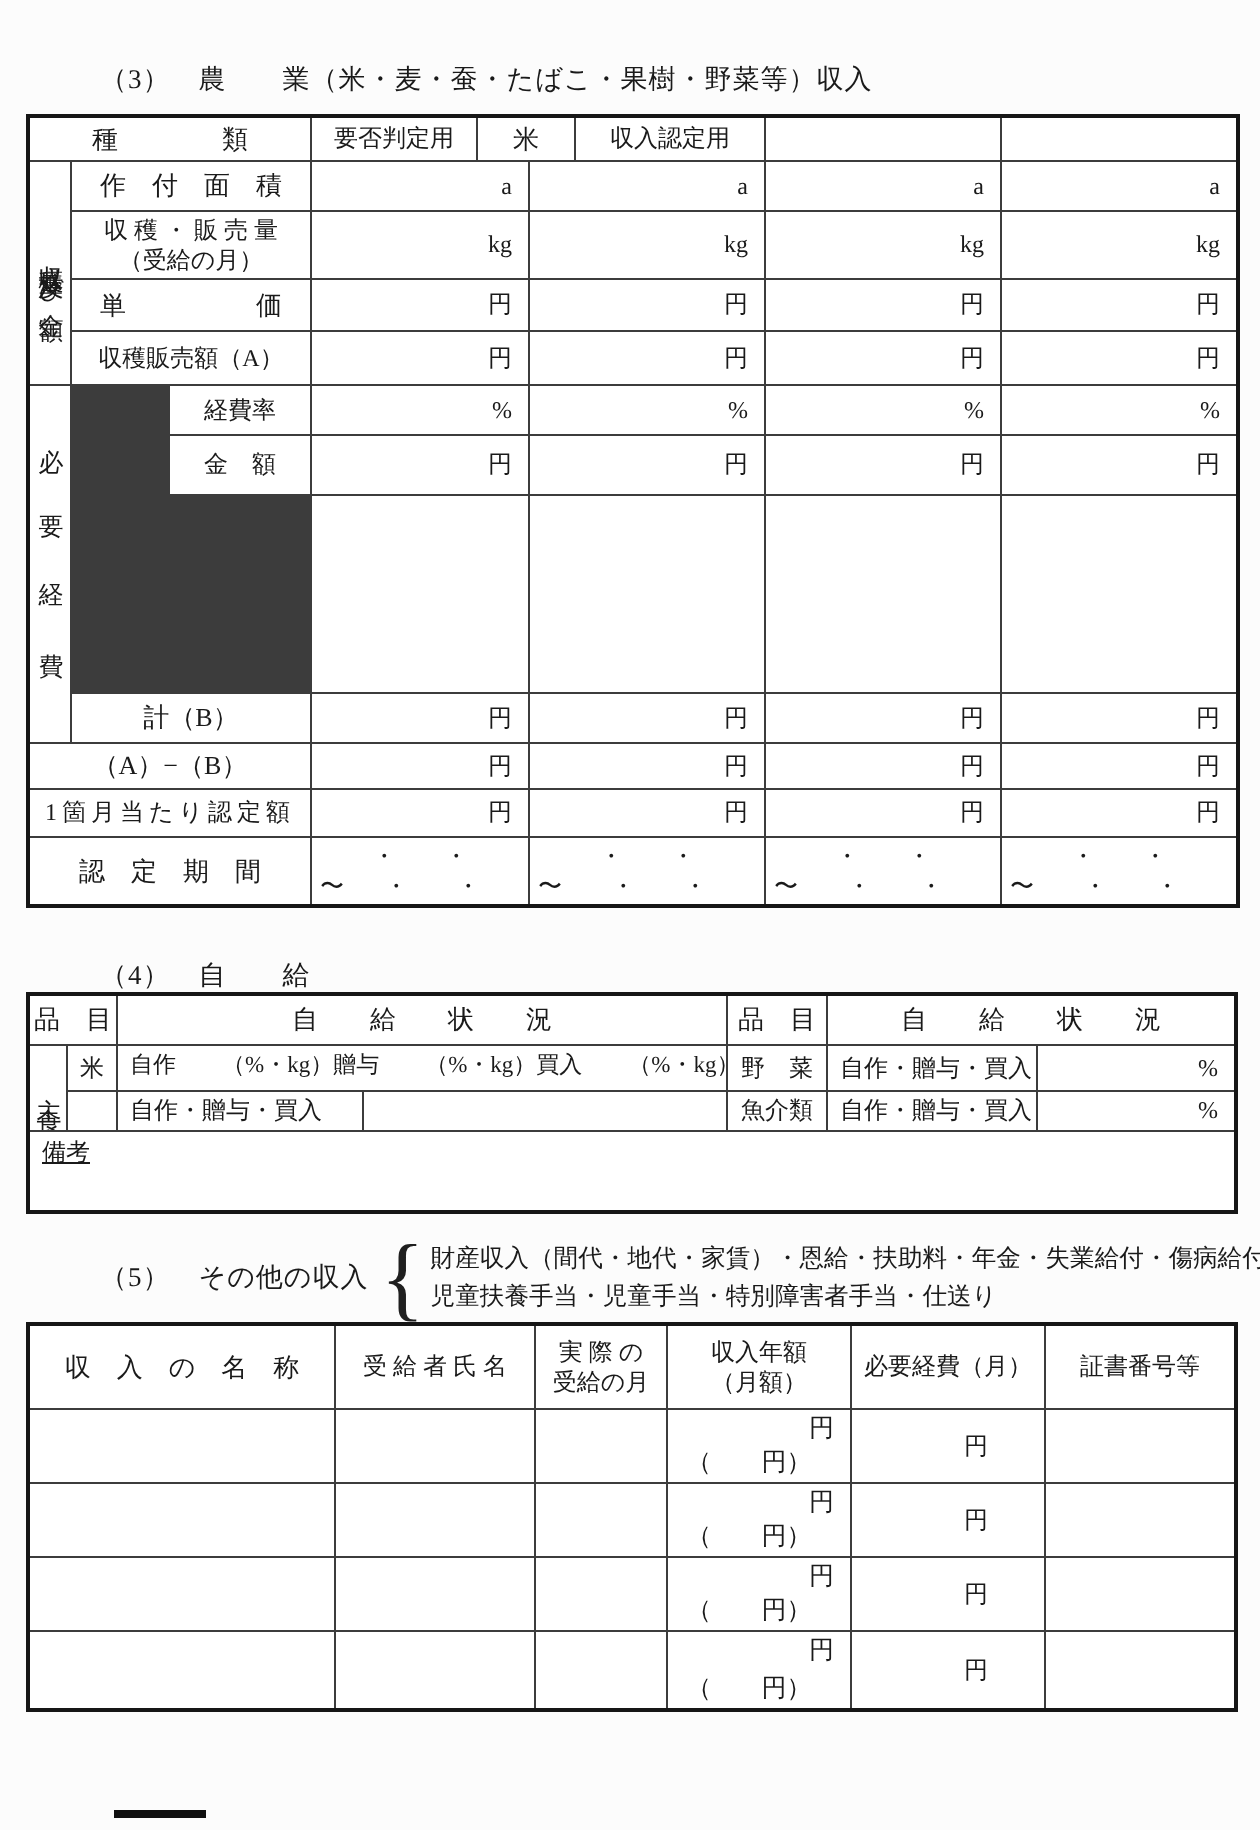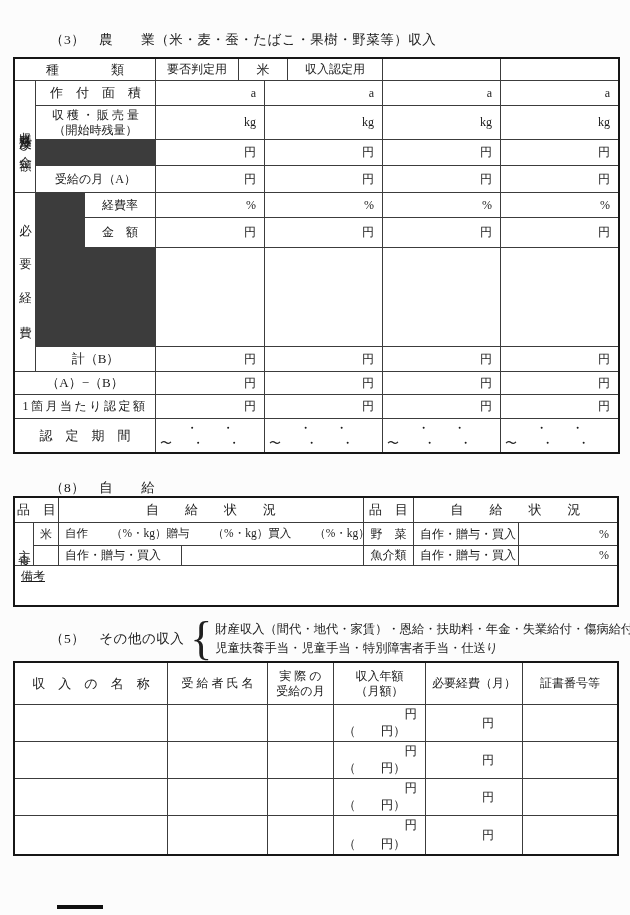--- a/index.html
+++ b/index.html
@@ -53,33 +53,34 @@
     <div class="c v vs1" style="grid-area:2/1/6/2">収穫量及び金額</div>
 
     <div class="c" style="grid-area:2/2/3/4">作　付　面　積</div>
     <div class="c u sm" style="grid-area:2/4/3/6">a</div>
     <div class="c u sm" style="grid-area:2/6/3/8">a</div>
     <div class="c u sm" style="grid-area:2/8/3/9">a</div>
     <div class="c u sm" style="grid-area:2/9/3/10">a</div>
 
     <div class="c col sm" style="grid-area:3/2/4/4">
       <span>収 穫 ・ 販 売 量</span>
-      <span>（開始時残量）</span>
+      <span>（受給の月）</span>
     </div>
     <div class="c u sm" style="grid-area:3/4/4/6">kg</div>
     <div class="c u sm" style="grid-area:3/6/4/8">kg</div>
     <div class="c u sm" style="grid-area:3/8/4/9">kg</div>
     <div class="c u sm" style="grid-area:3/9/4/10">kg</div>
 
+    <div class="c" style="grid-area:4/2/5/4">単　　　　　価</div>
     <div class="c u sm" style="grid-area:4/4/5/6">円</div>
     <div class="c u sm" style="grid-area:4/6/5/8">円</div>
     <div class="c u sm" style="grid-area:4/8/5/9">円</div>
     <div class="c u sm" style="grid-area:4/9/5/10">円</div>
 
-    <div class="c sm" style="grid-area:5/2/6/4">受給の月（A）</div>
+    <div class="c sm" style="grid-area:5/2/6/4">収穫販売額（A）</div>
     <div class="c u sm" style="grid-area:5/4/6/6">円</div>
     <div class="c u sm" style="grid-area:5/6/6/8">円</div>
     <div class="c u sm" style="grid-area:5/8/6/9">円</div>
     <div class="c u sm" style="grid-area:5/9/6/10">円</div>
 
     <div class="c v vs2" style="grid-area:6/1/10/2">必要経費</div>
 
 
     <div class="c sm" style="grid-area:6/3/7/4">経費率</div>
     <div class="c u sm" style="grid-area:6/4/7/6">%</div>
@@ -140,21 +141,21 @@
     </div>
     <div class="c period" style="grid-area:12/9/13/10">
       <span class="ln1">・　　・</span>
       <span class="ln2">
           <span>〜</span>
           <span class="dots">・　　・</span>
         </span>
     </div>
   </div>
 
-  <div class="title" style="left:50px;top:479px;">（8）　自　　給</div>
+  <div class="title" style="left:50px;top:479px;">（4）　自　　給</div>
 
   <div class="t" style="left:13px;top:496px;width:606px;
               grid-template-columns:18px 24px 122px 181px 49px 104px 98px;
               grid-template-rows:24px 22px 19px 39px;">
 
     <div class="c" style="grid-area:1/1/2/3">品　目</div>
     <div class="c" style="grid-area:1/3/2/5">自　　給　　状　　況</div>
     <div class="c" style="grid-area:1/5/2/6">品　目</div>
     <div class="c" style="grid-area:1/6/2/8">自　　給　　状　　況</div>
 

